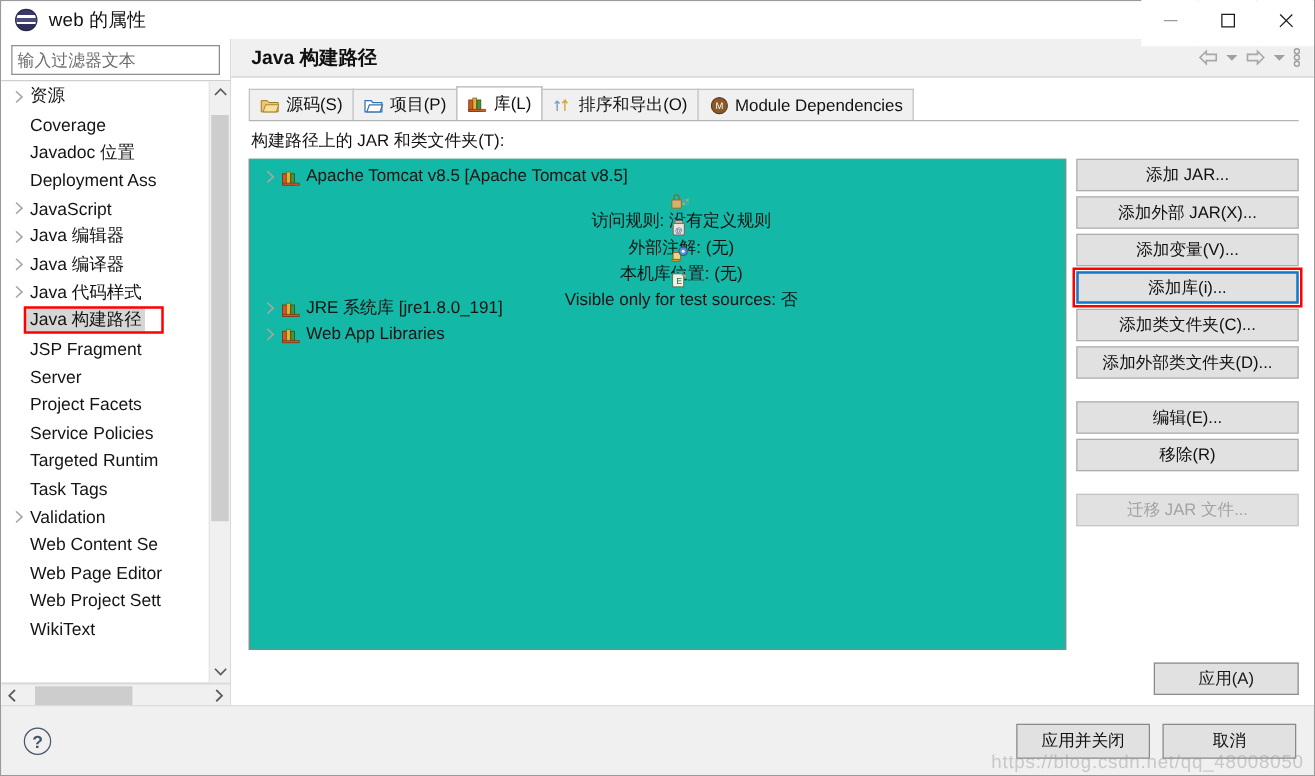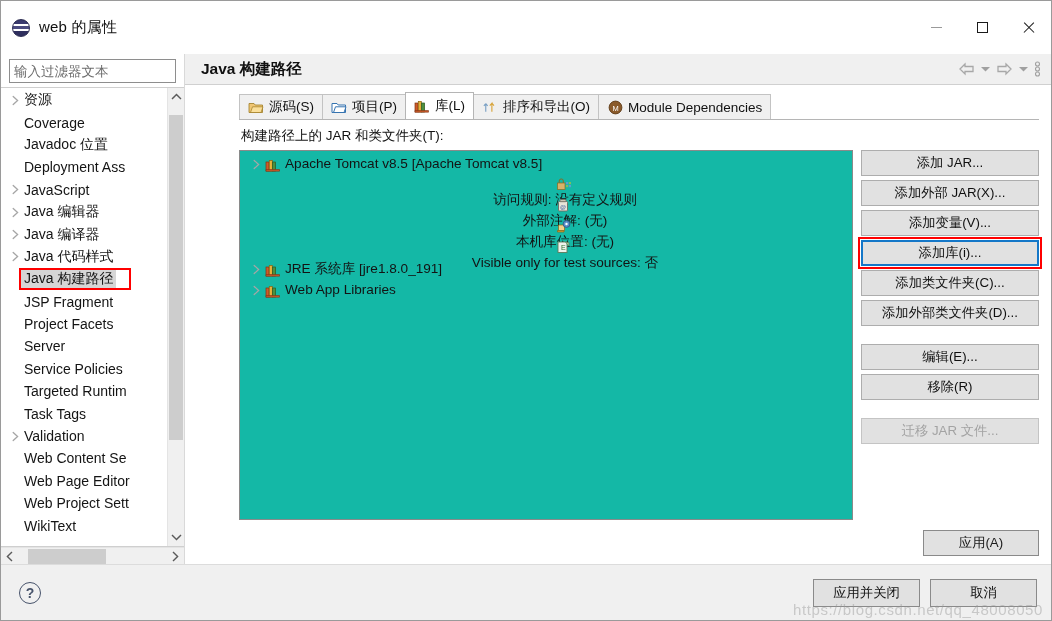--- a/index.html
+++ b/index.html
@@ -16,21 +16,21 @@
     position: relative;
     width: 1052px; height: 621px;
     background: #f0f0f0;
     border: 1px solid #9a9a9a;
     display: flex;
     flex-direction: column;
   }
 
   
   .titlebar {
-    height: 53px;
+    height: 30px;
     background: #ffffff;
     display: flex;
     align-items: center;
     flex: 0 0 auto;
     position: relative;
     gap: 39px;
   }
   .title-left {
     display: flex;
     align-items: center;
@@ -214,21 +214,20 @@
     color: #9b9b9b;
   }
   .nav-icons > * { display: flex; align-items: center; }
 
   .page-content {
     flex: 1 1 auto;
     padding: 8px 12px 0 14px;
     display: flex;
     flex-direction: column;
     min-height: 0;
-    margin-left: 40px;
   }
 
   
   .tabbar {
     display: flex;
     align-items: flex-end;
     height: 27px;
     flex: 0 0 27px;
     border-bottom: 1px solid #b5b5b5;
   }
@@ -475,25 +474,25 @@
               <span class="tw"></span>
               <span class="tree-label">Java 构建路径</span>
               <div style="position: absolute; left: 18px; top: 0px; width: 112px; height: 22px; border: 2px solid rgb(255, 0, 0); pointer-events: none;"></div>
             </div>
             <div class="tree-row">
               <span class="tw"></span>
               <span class="tree-label">JSP Fragment</span>
             </div>
             <div class="tree-row">
               <span class="tw"></span>
+              <span class="tree-label">Server</span>
+            </div>
+            <div class="tree-row">
+              <span class="tw"></span>
               <span class="tree-label">Project Facets</span>
-            </div>
-            <div class="tree-row">
-              <span class="tw"></span>
-              <span class="tree-label">Server</span>
             </div>
             <div class="tree-row">
               <span class="tw"></span>
               <span class="tree-label">Service Policies</span>
             </div>
             <div class="tree-row">
               <span class="tw"></span>
               <span class="tree-label">Targeted Runtim</span>
             </div>
             <div class="tree-row">

